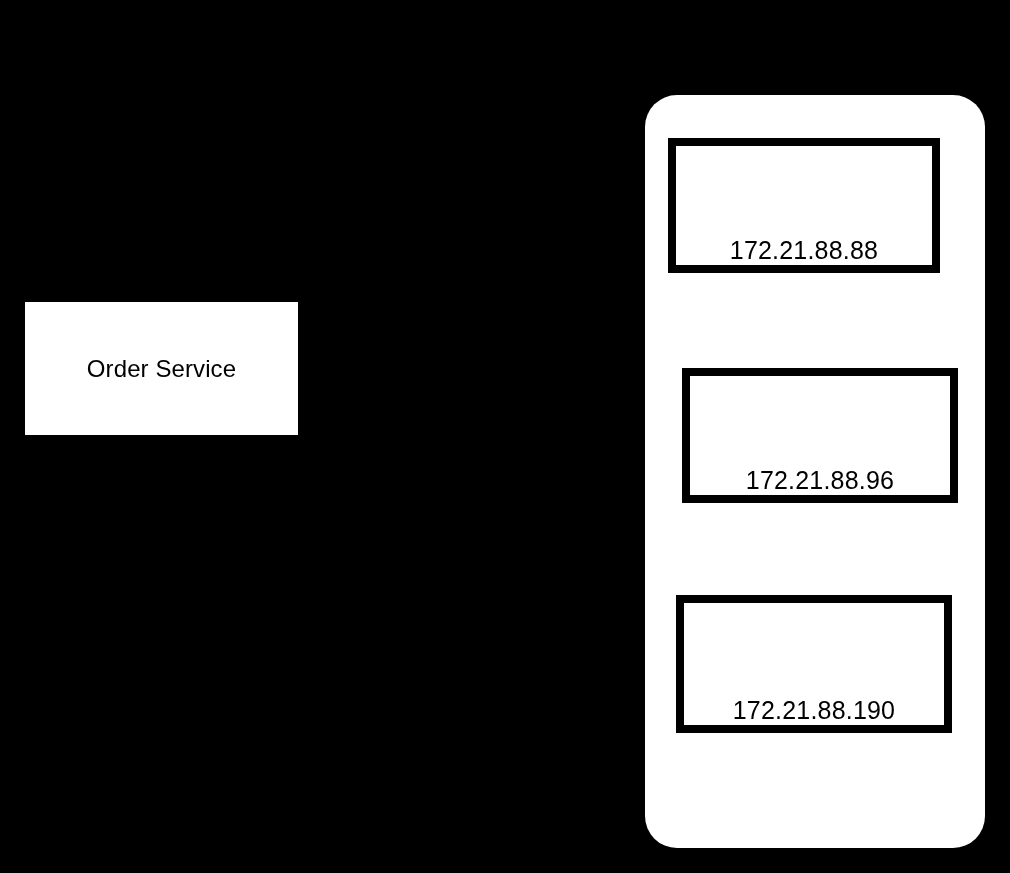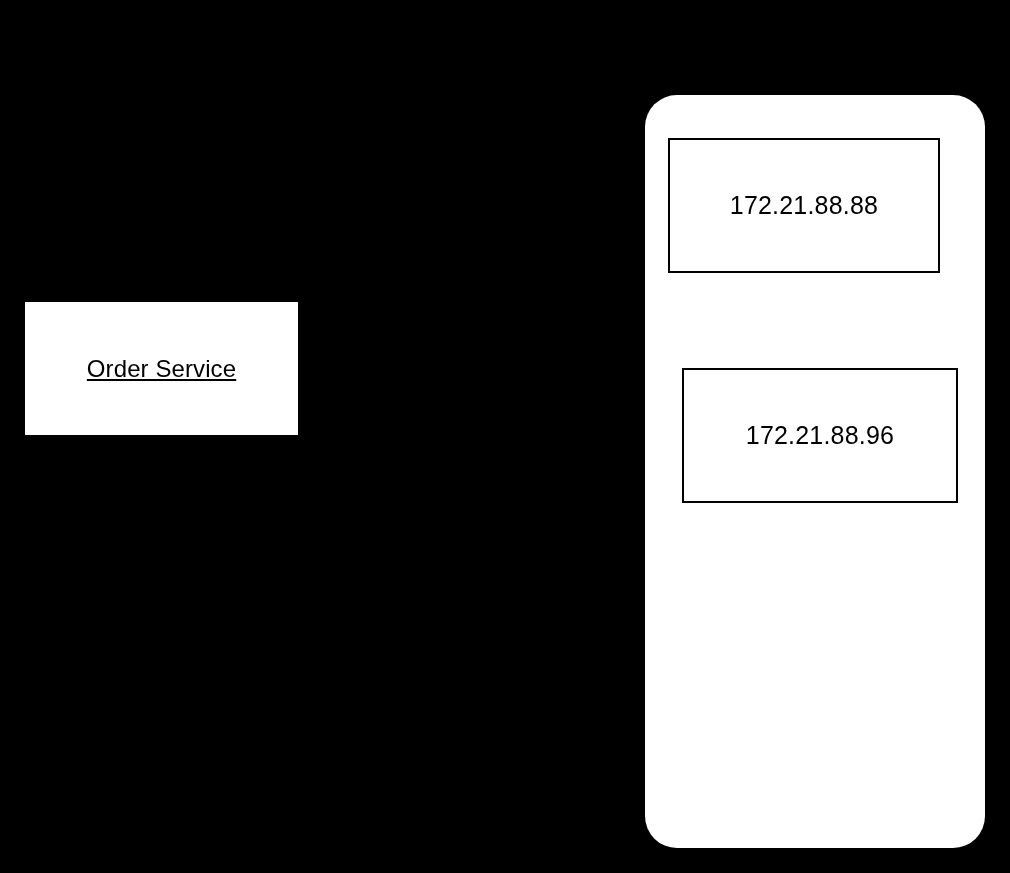--- a/index.html
+++ b/index.html
@@ -44,51 +44,54 @@
     position: absolute;
     background: #ffffff;
     border-radius: 32px;
     box-sizing: border-box;
   }
 
   
   .node-boxed {
     position: absolute;
     background: #ffffff;
-    border: 2px solid #c2410c;
+    border: 8px solid #c2410c;
     box-sizing: border-box;
     display: flex;
-    align-items: center;
+    align-items: flex-end;
     justify-content: center;
   }
   .node-boxed .node-label {
     color: #000000;
     font-family: "Liberation Sans", sans-serif;
     font-size: 25px;
     line-height: 1.15;
     letter-spacing: 0.2px;
     text-align: center;
     white-space: nowrap;
   }
 </style>
 </head>
 <body>
 
 <div id="canvas" style="width: 1010px; height: 873px; background: rgb(0, 0, 0);">
 
   <div class="node-plain" id="service-node" style="left: 25px; top: 302px; width: 273px; height: 133px; background: rgb(255, 255, 255);">
-    <span class="node-label" style="color: rgb(0, 0, 0); text-decoration: underline;">Order Service</span>
+    <span class="node-label" style="color: rgb(0, 0, 0);">Order Service</span>
   </div>
 
   <div class="group-container" id="group-container" style="left: 645px; top: 95px; width: 340px; height: 753px; background: rgb(255, 255, 255); border-radius: 32px;">
 
     <div class="node-boxed" id="instance-0" style="left: 23px; top: 43px; width: 272px; height: 135px; background: rgb(255, 255, 255); border-color: rgb(0, 0, 0);">
       <span class="node-label" style="color: rgb(0, 0, 0);">172.21.88.88</span>
     </div>
 
     <div class="node-boxed" id="instance-1" style="left: 31px; top: 273px; width: 276px; height: 135px; background: rgb(255, 255, 255); border-color: rgb(0, 0, 0); margin-left: 6px;">
       <span class="node-label" style="color: rgb(0, 0, 0);">172.21.88.96</span>
     </div>
 
+    <div class="node-boxed" id="instance-2" style="left: 31px; top: 500px; width: 276px; height: 138px; background: rgb(255, 255, 255); border-color: rgb(0, 0, 0);">
+      <span class="node-label" style="color: rgb(0, 0, 0);">172.21.88.190</span>
+    </div>
 
   </div>
 
 </div>
 
 </body></html>

